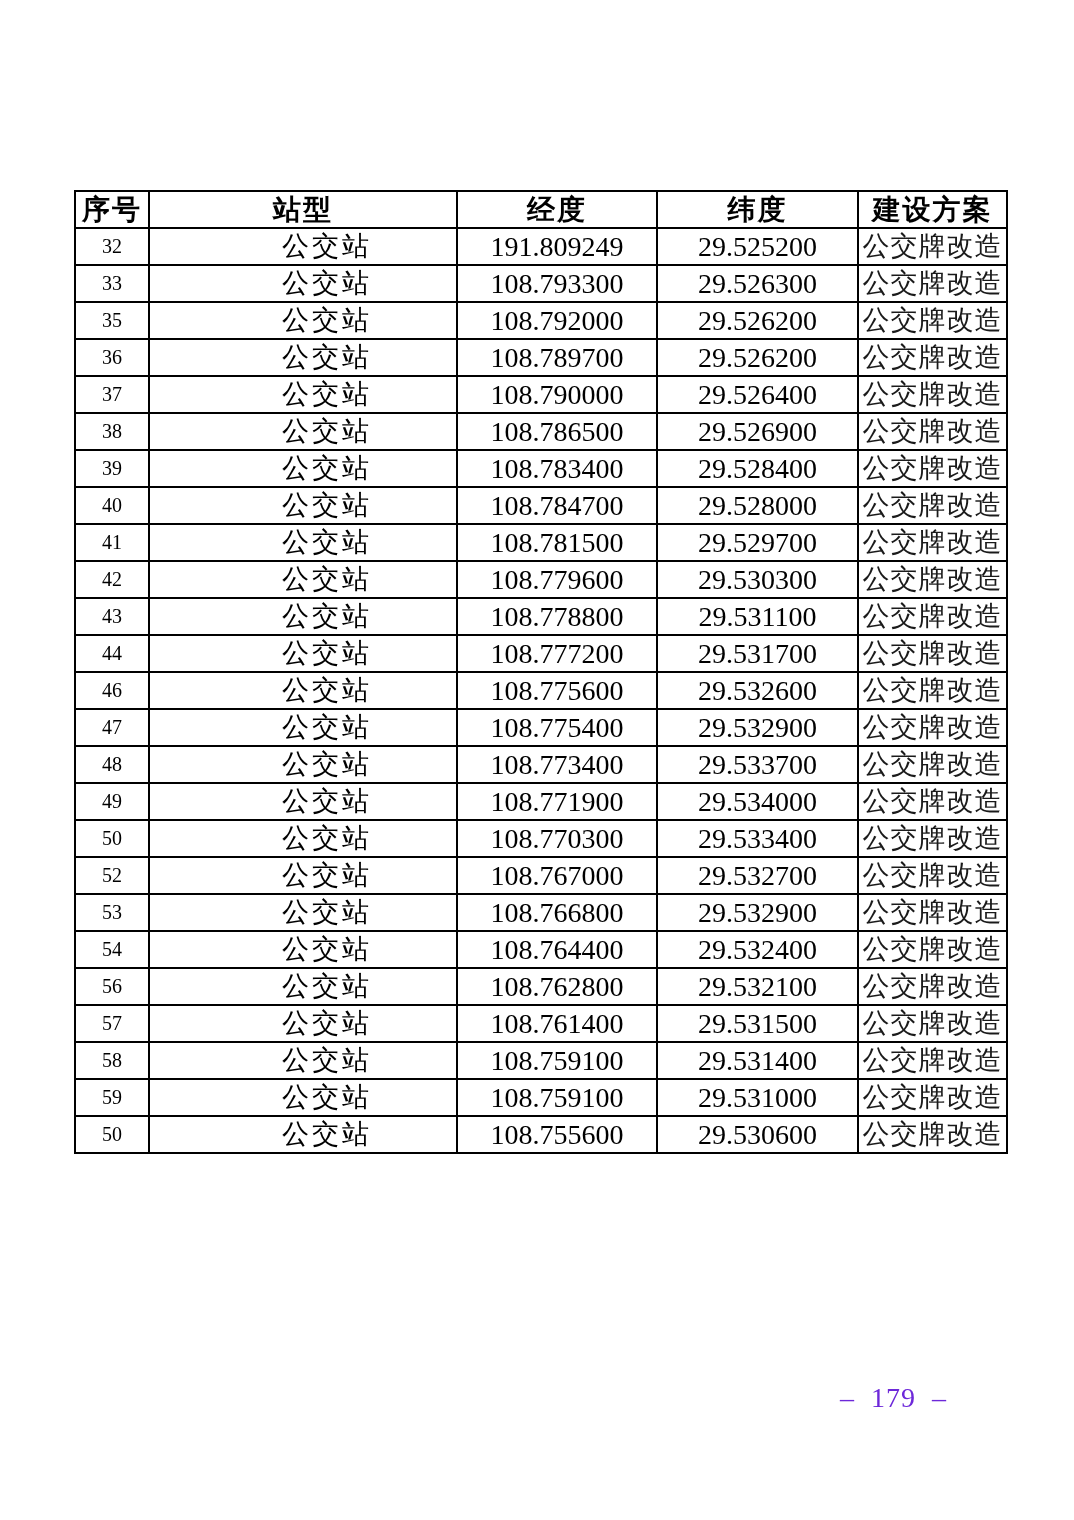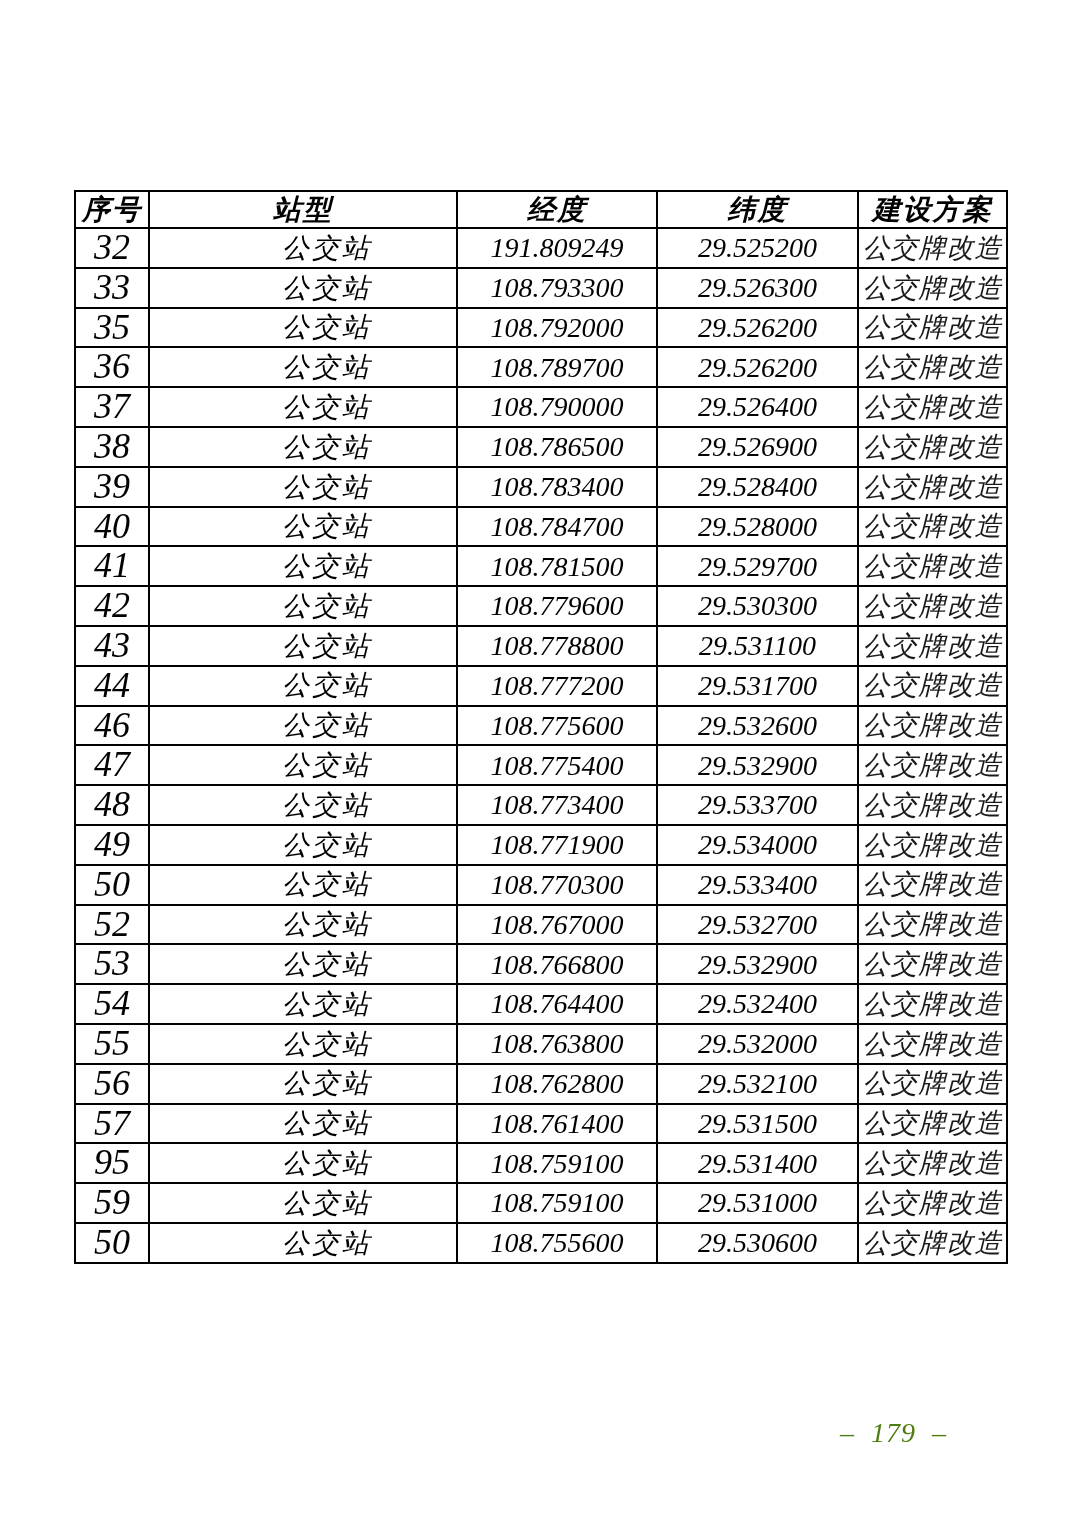--- a/index.html
+++ b/index.html
@@ -8,21 +8,20 @@
     background: #ffffff;
   }
   .page {
     position: relative;
     width: 1074px;
     height: 1520px;
     background: #ffffff;
     color: #000000;
     font-family: "Liberation Serif", "DejaVu Serif", serif;
     overflow: hidden;
-    font-style: italic;
   }
   table.station-table {
     position: absolute;
     left: 74px;
     top: 190px;
     border-collapse: collapse;
     table-layout: fixed;
     width: 932px;
   }
   .station-table col.c-no   { width: 74px; }
@@ -40,21 +39,21 @@
     font-size: 28px;
     line-height: 1.05;
     white-space: nowrap;
     overflow: hidden;
   }
   .station-table th {
     font-weight: bold;
     letter-spacing: 2px;
   }
   .station-table td:nth-child(1) {
-    font-size: 36px;
+    font-size: 20px;
   }
   .station-table td:nth-child(2) {
     letter-spacing: 3px;
     font-size: 27px;
     padding-left: 48px;
   }
   .station-table td:nth-child(3),
   .station-table td:nth-child(4) {
     font-size: 28px;
     letter-spacing: 0;
@@ -66,22 +65,21 @@
     font-weight: normal;
     border-radius: 13px;
   }
   .page-footer {
     position: absolute;
     left: 840px;
     top: 1382px;
     font-size: 28px;
     letter-spacing: 1px;
     word-spacing: 8px;
-    color: #4d7c0f;
-    margin-top: 35px;
+    color: #6d28d9;
   }
 </style>
 </head>
 <body>
 
 <div class="page">
 
   <table class="station-table">
     <colgroup>
       <col class="c-no">
@@ -234,42 +232,35 @@
           <td>公交牌改造</td>
         </tr>
         <tr>
           <td>54</td>
           <td>公交站</td>
           <td>108.764400</td>
           <td>29.532400</td>
           <td>公交牌改造</td>
         </tr>
         <tr>
-          <td>55</td>
-          <td>公交站</td>
-          <td>108.763800</td>
-          <td>29.532000</td>
-          <td>公交牌改造</td>
-        </tr>
-        <tr>
           <td>56</td>
           <td>公交站</td>
           <td>108.762800</td>
           <td>29.532100</td>
           <td>公交牌改造</td>
         </tr>
         <tr>
           <td>57</td>
           <td>公交站</td>
           <td>108.761400</td>
           <td>29.531500</td>
           <td>公交牌改造</td>
         </tr>
         <tr>
-          <td>95</td>
+          <td>58</td>
           <td>公交站</td>
           <td>108.759100</td>
           <td>29.531400</td>
           <td>公交牌改造</td>
         </tr>
         <tr>
           <td>59</td>
           <td>公交站</td>
           <td>108.759100</td>
           <td>29.531000</td>

